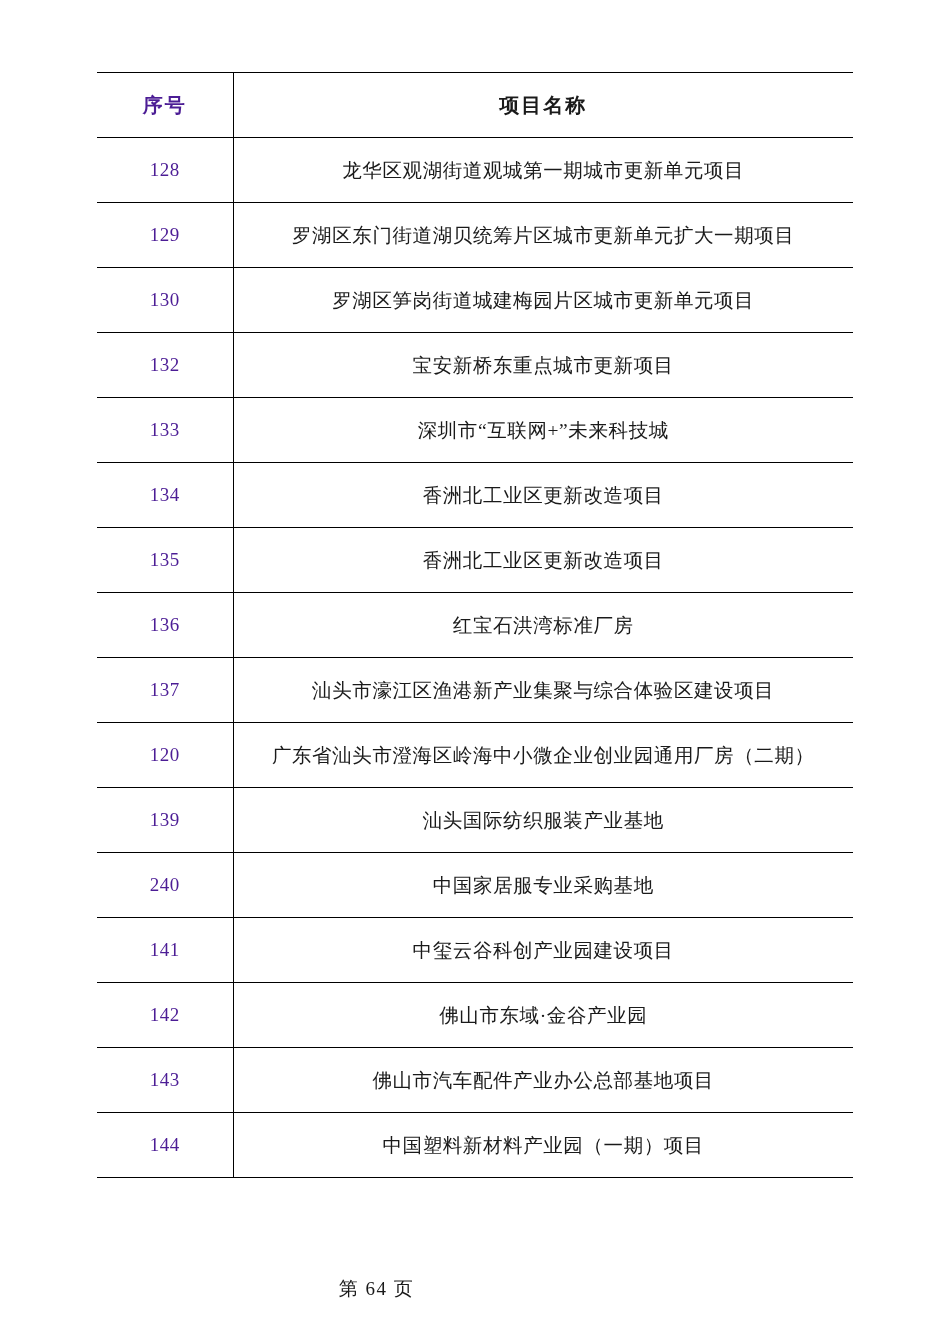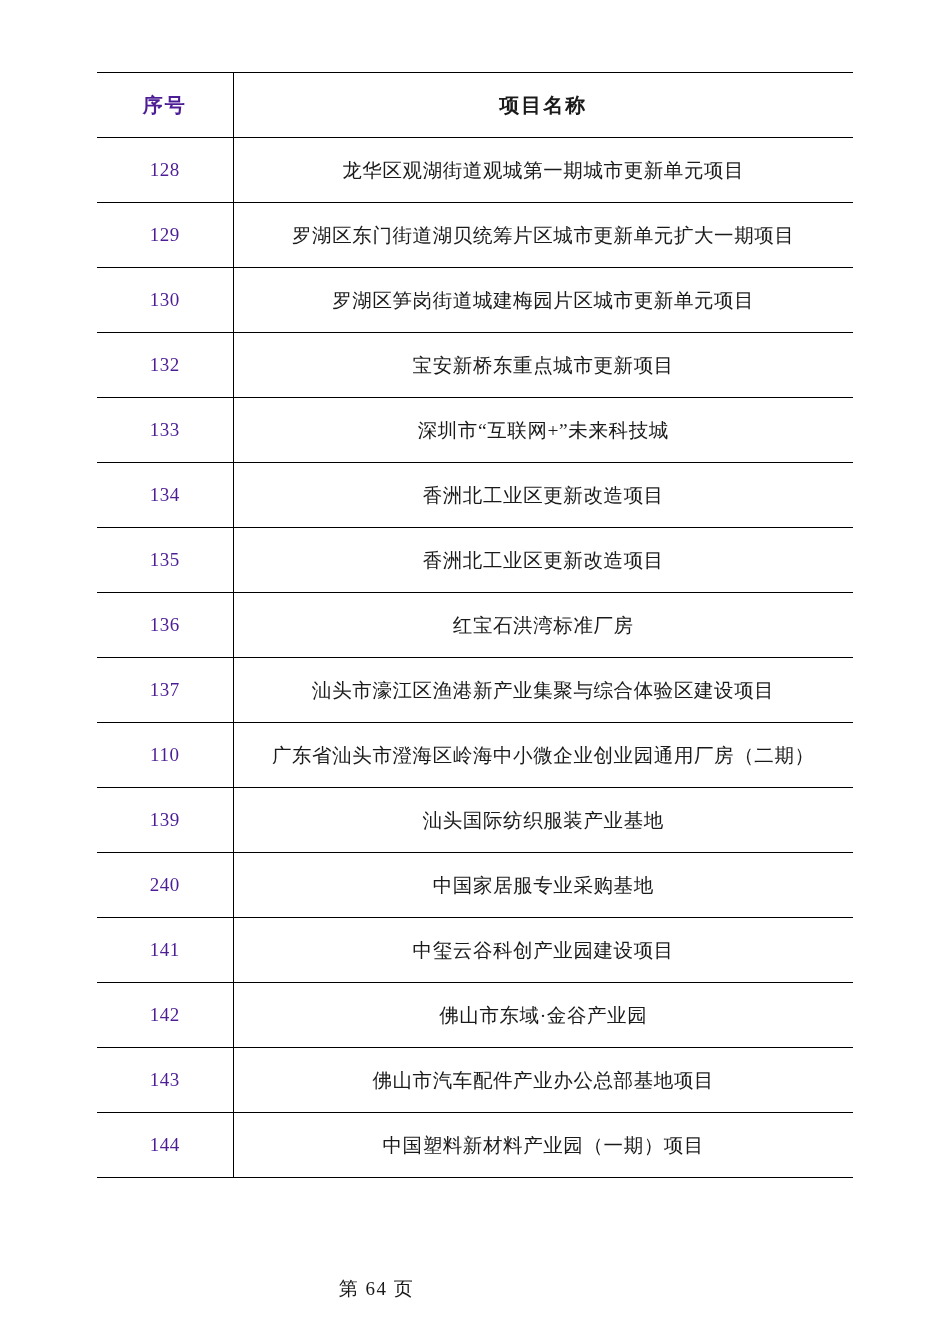--- a/index.html
+++ b/index.html
@@ -140,21 +140,21 @@
         </tr>
         <tr>
           <td class="cell-seq">136</td>
           <td class="cell-name">红宝石洪湾标准厂房</td>
         </tr>
         <tr>
           <td class="cell-seq">137</td>
           <td class="cell-name">汕头市濠江区渔港新产业集聚与综合体验区建设项目</td>
         </tr>
         <tr>
-          <td class="cell-seq">110</td>
+          <td class="cell-seq">120</td>
           <td class="cell-name">广东省汕头市澄海区岭海中小微企业创业园通用厂房（二期）</td>
         </tr>
         <tr>
           <td class="cell-seq">139</td>
           <td class="cell-name">汕头国际纺织服装产业基地</td>
         </tr>
         <tr>
           <td class="cell-seq">240</td>
           <td class="cell-name">中国家居服专业采购基地</td>
         </tr>

